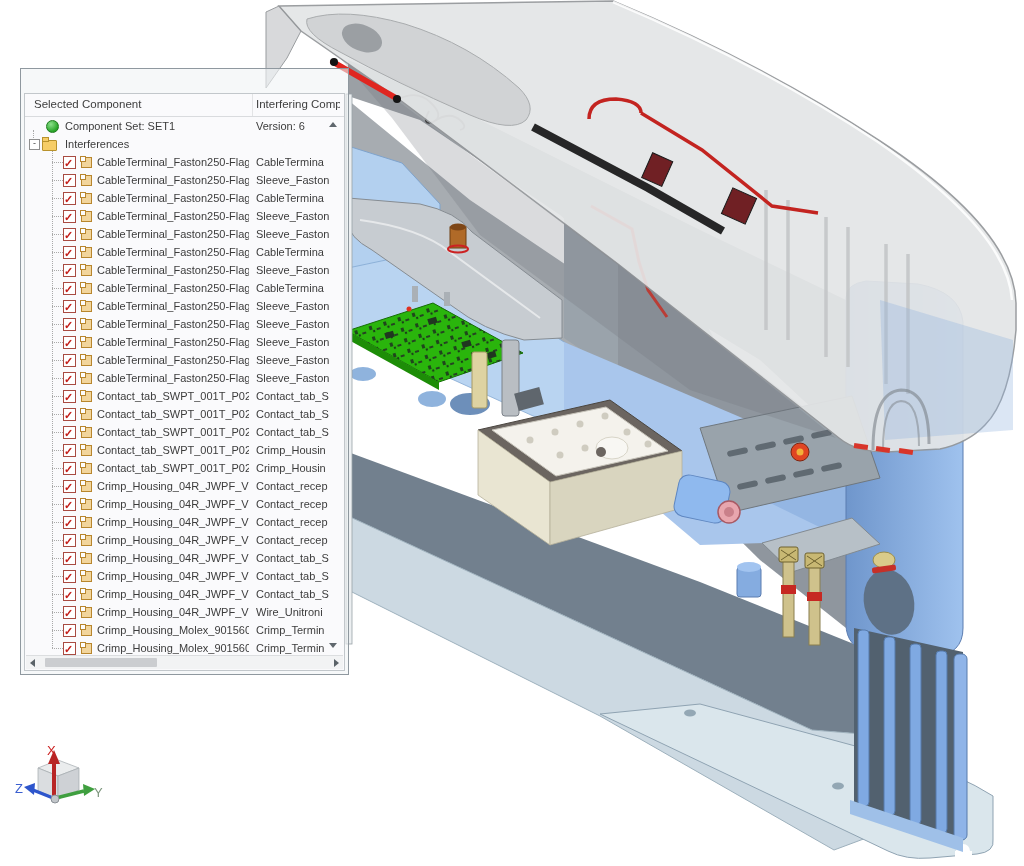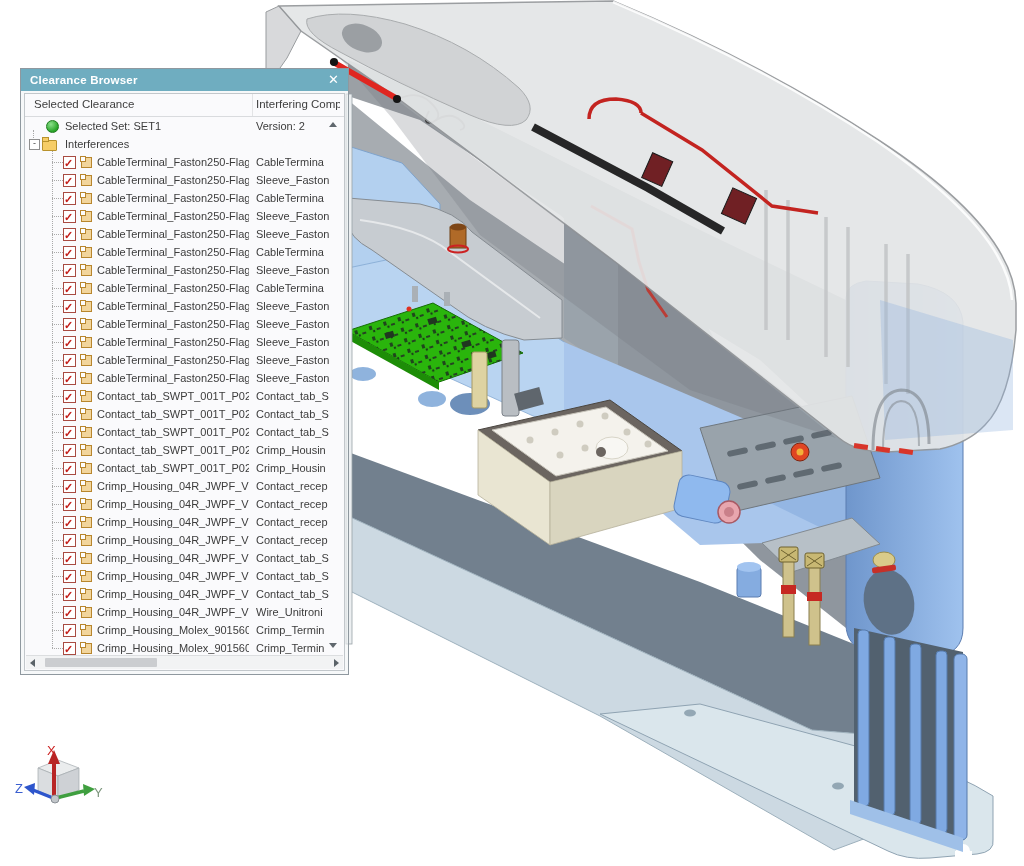--- a/index.html
+++ b/index.html
@@ -244,38 +244,34 @@
     <line x1="54" y1="798" x2="54" y2="762" stroke="#b82525" stroke-width="4"></line>
     <polygon points="54,750 48,764 60,764" fill="#b82525"></polygon>
     <circle cx="55" cy="799" r="4" fill="#c2c6ca" stroke="#8a9096"></circle>
     <text x="47" y="755" font-size="13" fill="#cc2222">X</text>
     <text x="94" y="797" font-size="13" fill="#7d967d">Y</text>
     <text x="15" y="793" font-size="13" fill="#3a5fd0">Z</text>
   </g>
 </svg>
 
 <div class="panel">
-  <div class="titlebar">
-    <span class="title">Clearance Browser</span>
-    <span class="close">✕</span>
-  </div>
   <div class="pbody">
     <div class="hdr">
-      <span class="c1">Selected Clearance</span>
+      <span class="c1">Selected Component</span>
       <span class="c2">Interfering Compo</span>
       <span class="colsep"></span>
     </div>
     <div class="rows" id="rows">
       <div class="g1"></div>
       <div class="g2"></div>
 
       <div class="row" style="top:0">
         <span class="set-ic"></span>
-        <span class="lbl" style="left:40px">Selected Set: SET1</span>
-        <span class="c2cell">Version: 2</span>
+        <span class="lbl" style="left:40px">Component Set: SET1</span>
+        <span class="c2cell">Version: 6</span>
       </div>
 
       <div class="row" style="top:18px">
         <span class="exp">-</span>
         <span class="fold"></span>
         <span class="lbl" style="left:40px">Interferences</span>
       </div>
 
       <div class="vup"></div>
       <div class="vdn"></div>

